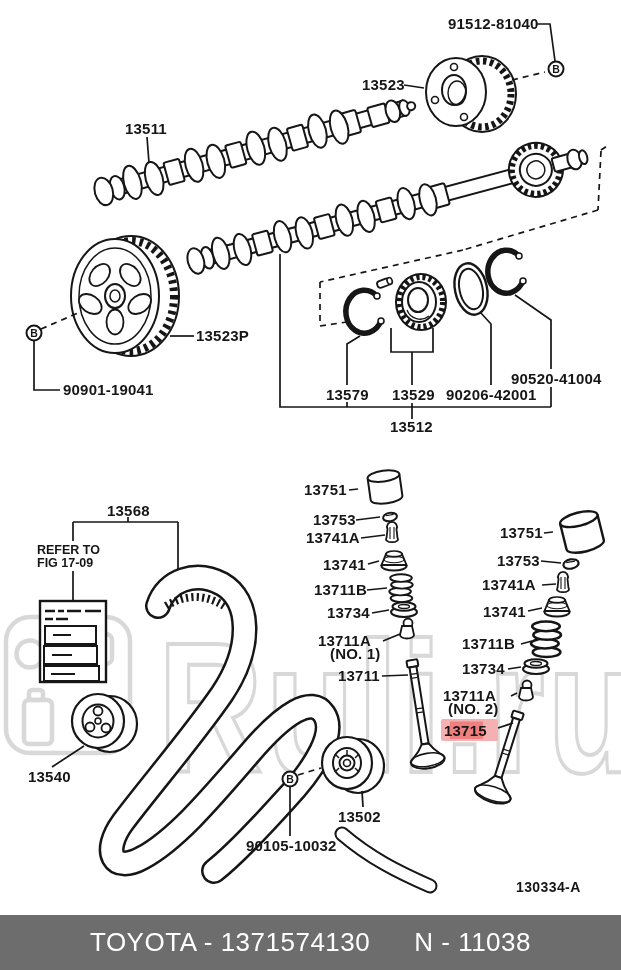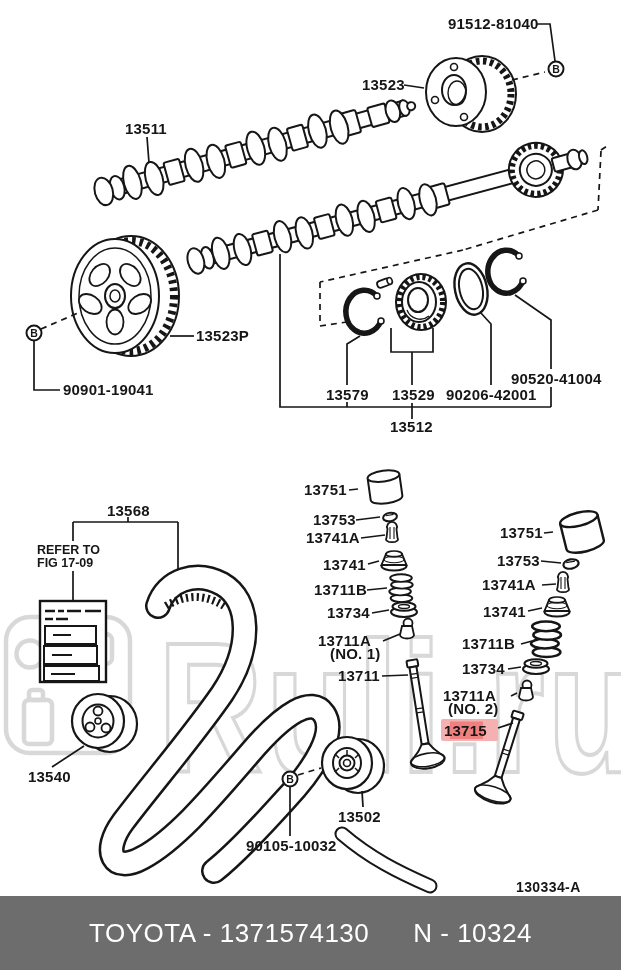--- a/index.html
+++ b/index.html
@@ -11,21 +11,21 @@
   .lbl-s{font-size:12.5px;}
   .code{font-size:14px;letter-spacing:0.4px;}
   .boltB{font-size:10.5px;}
   .wm{stroke:#d8d8d8;fill:none;stroke-width:4.5px;}
   .wm-text{font-size:186px;font-weight:700;fill:none;stroke:#d8d8d8;stroke-width:4px;letter-spacing:4px;}
   .ln{stroke:#161616;stroke-width:1.7;fill:none;}
   .dash{stroke:#161616;stroke-width:1.7;fill:none;stroke-dasharray:6 5;}
   .part{stroke:#161616;stroke-width:2;fill:#ffffff;}
   .part-n{stroke:#161616;stroke-width:2;fill:none;}
   .teeth{stroke:#161616;fill:none;}
-  .footer{position:absolute;left:0;right:0;bottom:0;height:74px;background:#6d6d6d;
+  .footer{position:absolute;left:0;right:0;bottom:0;height:55px;background:#6d6d6d;
           display:flex;align-items:center;justify-content:center;gap:44px;
           color:#ffffff;font-size:26px;letter-spacing:0.5px;font-weight:400;}
 </style>
 </head>
 <body>
 
 <div class="stage">
 <svg width="621" height="907" viewBox="0 0 621 907">
 
   <defs>
@@ -371,15 +371,15 @@
     <rect x="450" y="721.5" width="33" height="17.5" fill="#ee8080"></rect>
     <line class="ln" x1="498" y1="728" x2="513" y2="723"></line>
     <text class="lbl" x="444" y="736" fill="#8a2424">13715</text>
   </g>
 
   <text class="code" x="516" y="892">130334-A</text>
 </svg>
 
 <div class="footer">
   <span>TOYOTA - 1371574130</span>
-  <span>N - 10324</span>
+  <span>N - 11038</span>
 </div>
 </div>
 
 </body></html>

